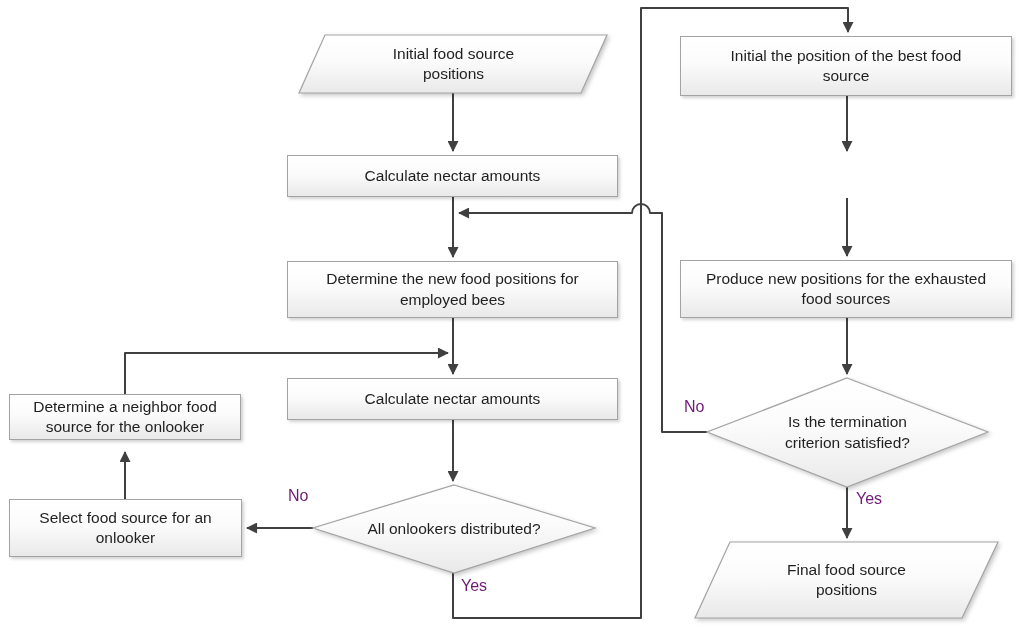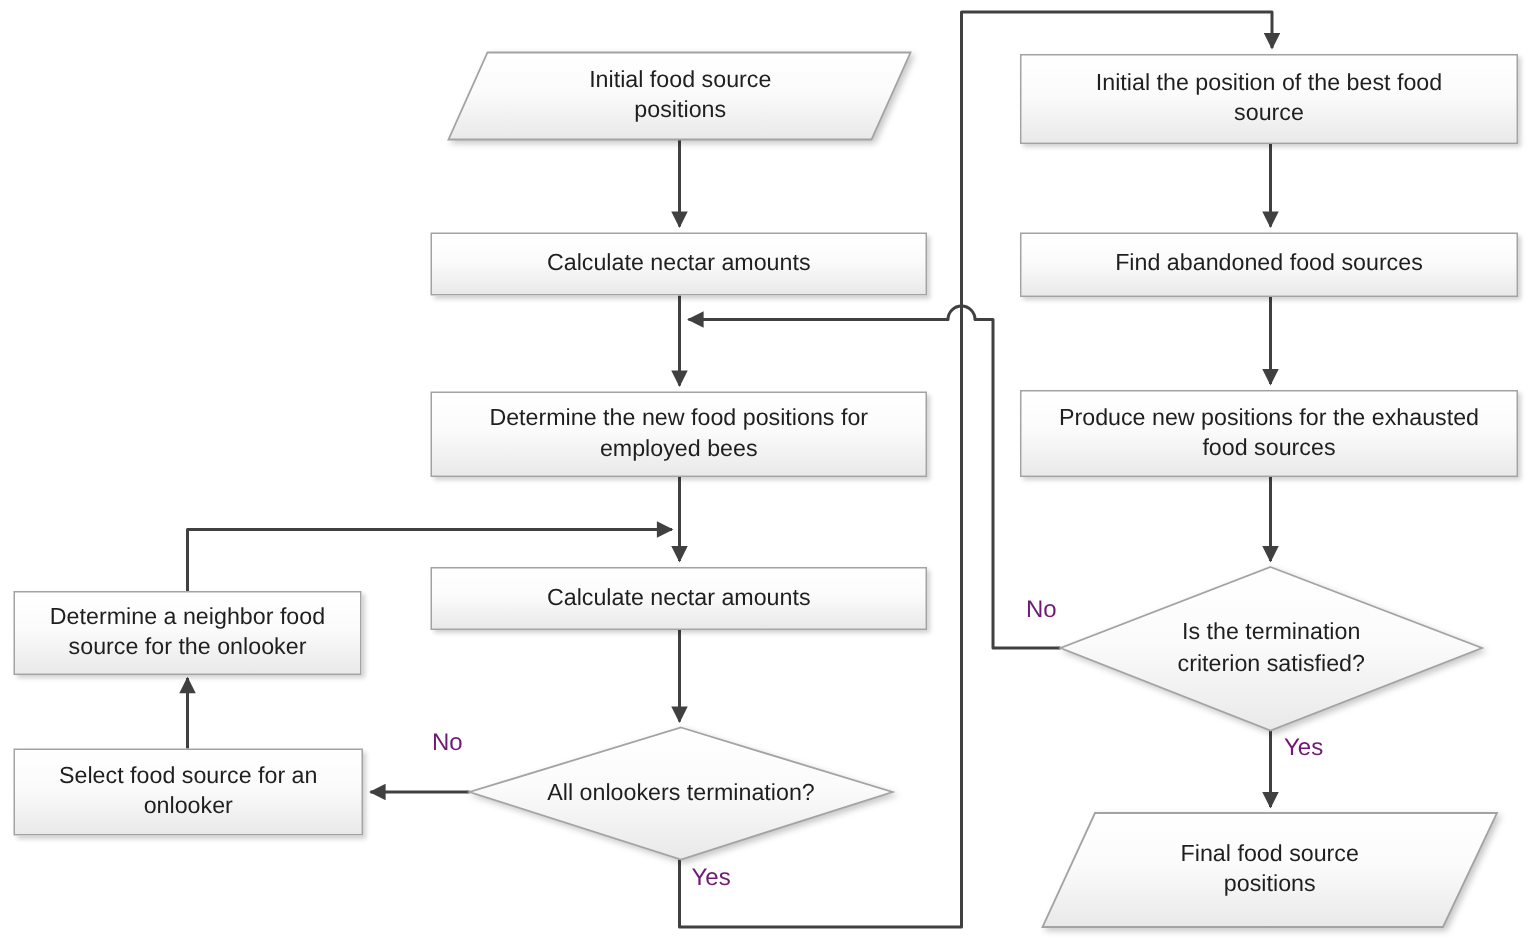--- a/index.html
+++ b/index.html
@@ -95,41 +95,38 @@
   </div>
 
   <div class="node rect" style="left:287px;top:378px;width:331px;height:42px">
     <span class="node-label">Calculate nectar amounts</span>
   </div>
 
   <div class="node shaped" style="left:313px;top:485px;width:282px;height:88px">
     <svg class="shape" viewBox="0 0 282 88" preserveAspectRatio="none">
       <polygon points="141,0 282,43 141,88 0,43" fill="url(#nodeGrad)" stroke="#a3a3a3" stroke-width="1.2"></polygon>
     </svg>
-    <span class="node-label">All onlookers termination?</span>
+    <span class="node-label">All onlookers distributed?</span>
   </div>
 
-  <div class="node rect" style="left:9px;top:394px;width:232px;height:56px">
+  <div class="node rect" style="left:9px;top:394px;width:232px;height:46px">
     <span class="node-label">Determine a neighbor food
 source for the onlooker</span>
   </div>
 
   <div class="node rect" style="left:9px;top:499px;width:233px;height:58px">
     <span class="node-label">Select food source for an
 onlooker</span>
   </div>
 
   <div class="node rect" style="left:680px;top:36px;width:332px;height:60px">
     <span class="node-label">Initial the position of the best food
 source</span>
   </div>
 
-  <div class="node rect" style="left:680px;top:155px;width:332px;height:43px">
-    <span class="node-label">Find abandoned food sources</span>
-  </div>
 
   <div class="node rect" style="left:680px;top:260px;width:332px;height:58px">
     <span class="node-label">Produce new positions for the exhausted
 food sources</span>
   </div>
 
   <div class="node shaped" style="left:707px;top:378px;width:281px;height:109px">
     <svg class="shape" viewBox="0 0 281 109" preserveAspectRatio="none">
       <polygon points="140,0 281,54 140,109 0,54" fill="url(#nodeGrad)" stroke="#a3a3a3" stroke-width="1.2"></polygon>
     </svg>

